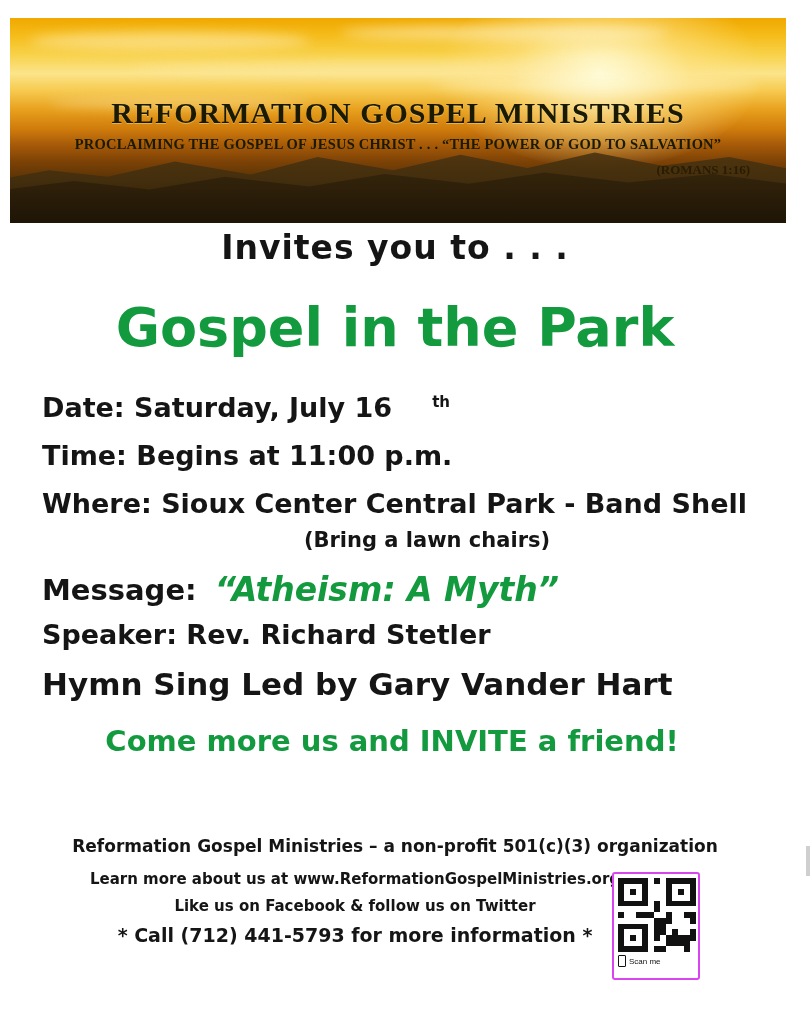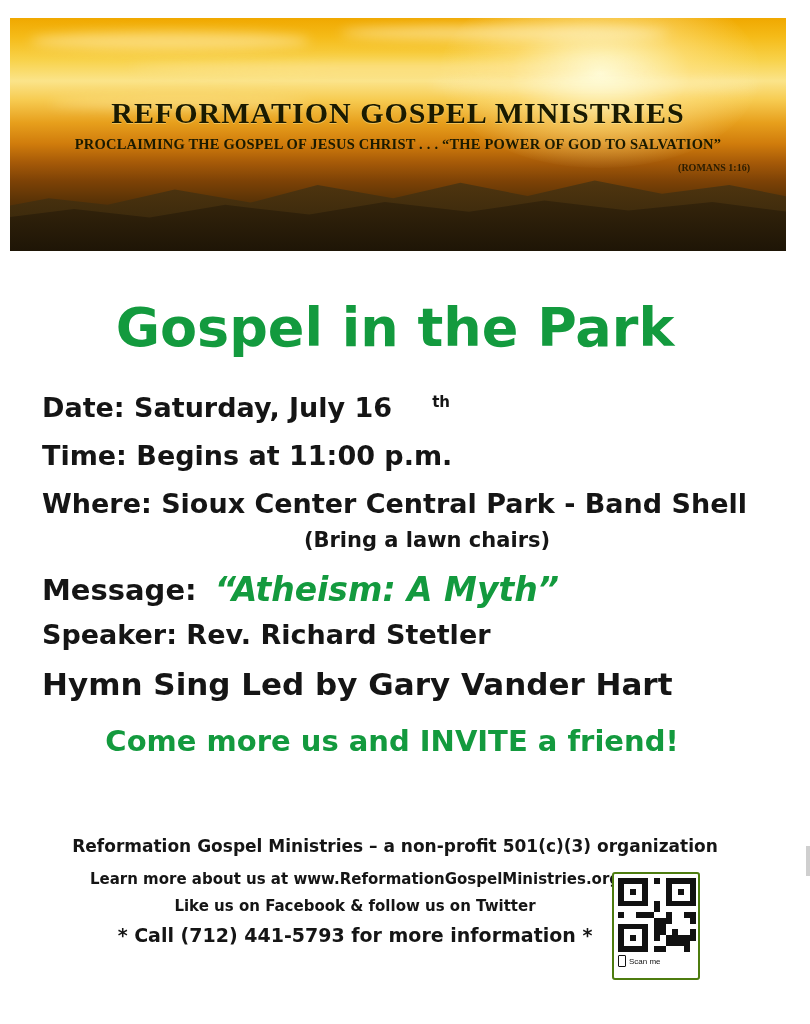--- a/index.html
+++ b/index.html
@@ -23,21 +23,21 @@
     height: 1024px;
     background: #ffffff;
   }
 
   
   .banner {
     position: absolute;
     left: 10px;
     top: 18px;
     width: 776px;
-    height: 233px;
+    height: 205px;
     overflow: hidden;
     background: linear-gradient(
         to bottom,
         #f0a800 0%,
         #f5bb18 8%,
         #f8d24a 18%,
         #fbe48a 27%,
         #f7cc52 35%,
         #e79f1c 45%,
         #d07c0c 54%,
@@ -107,21 +107,21 @@
     letter-spacing: 0.2px;
     margin-top: 6px;
     white-space: nowrap;
   }
   .banner-ref {
     position: absolute;
     right: 36px;
     top: 144px;
     font-family: "Liberation Serif", serif;
     font-weight: bold;
-    font-size: 10px;
+    font-size: 13px;
     color: #2a1c00;
   }
 
   
   .invites {
     position: absolute;
     left: 0; top: 228px;
     width: 790px;
     text-align: center;
     font-family: "DejaVu Sans", sans-serif;
@@ -252,21 +252,21 @@
   }
 
   
   .qr-box {
     position: absolute;
     left: 612px;
     top: 872px;
     width: 88px;
     height: 108px;
     background: #ffffff;
-    border: 2px solid #4d7c0f;
+    border: 2px solid #d946ef;
     border-radius: 3px;
     padding: 4px 4px 0 4px;
     box-sizing: border-box;
   }
   .qr-code {
     width: 78px;
     height: 74px;
     display: grid;
     grid-template-columns: repeat(13, 1fr);
     grid-template-rows: repeat(13, 1fr);
@@ -315,20 +315,21 @@
     <div class="ridge"></div>
     <div class="ridge2"></div>
 
     <div class="banner-text">
       <div class="banner-title">REFORMATION GOSPEL MINISTRIES</div>
       <div class="banner-sub">PROCLAIMING THE GOSPEL OF JESUS CHRIST . . . “THE POWER OF GOD TO SALVATION”</div>
     </div>
     <div class="banner-ref">(ROMANS 1:16)</div>
   </div>
 
+  <div class="invites">Invites you to . . .</div>
   <div class="headline">Gospel in the Park</div>
 
   <div class="lines">
 
     <div class="line">
       <span>Date:</span>
       <span>Saturday, July 16</span><span class="sup">th</span>
     </div>
 
     <div class="line">

